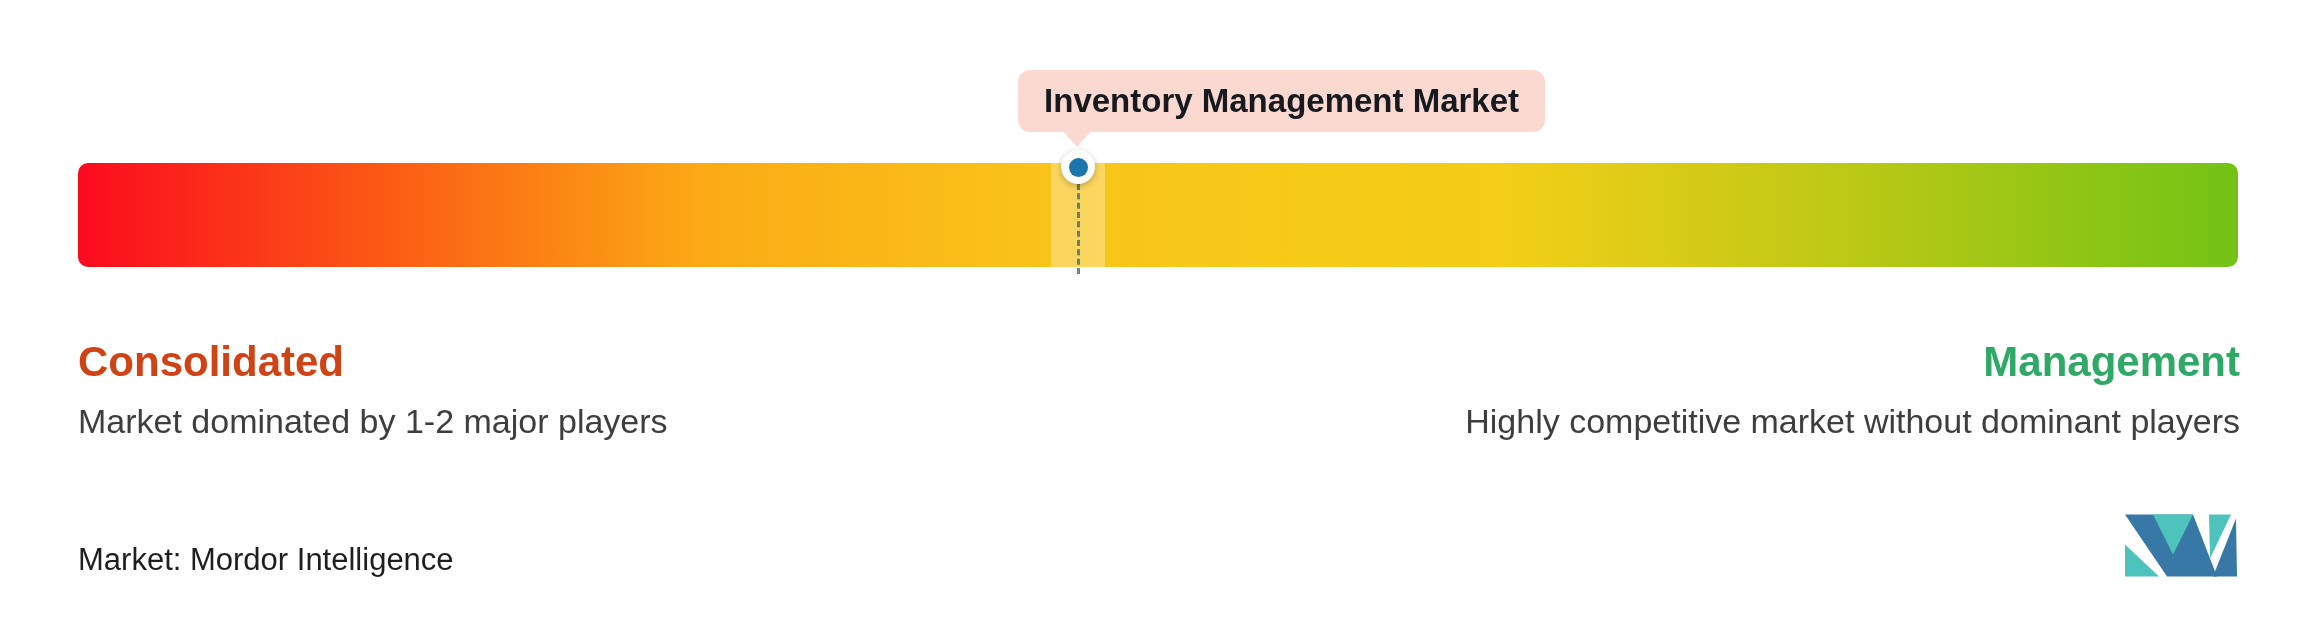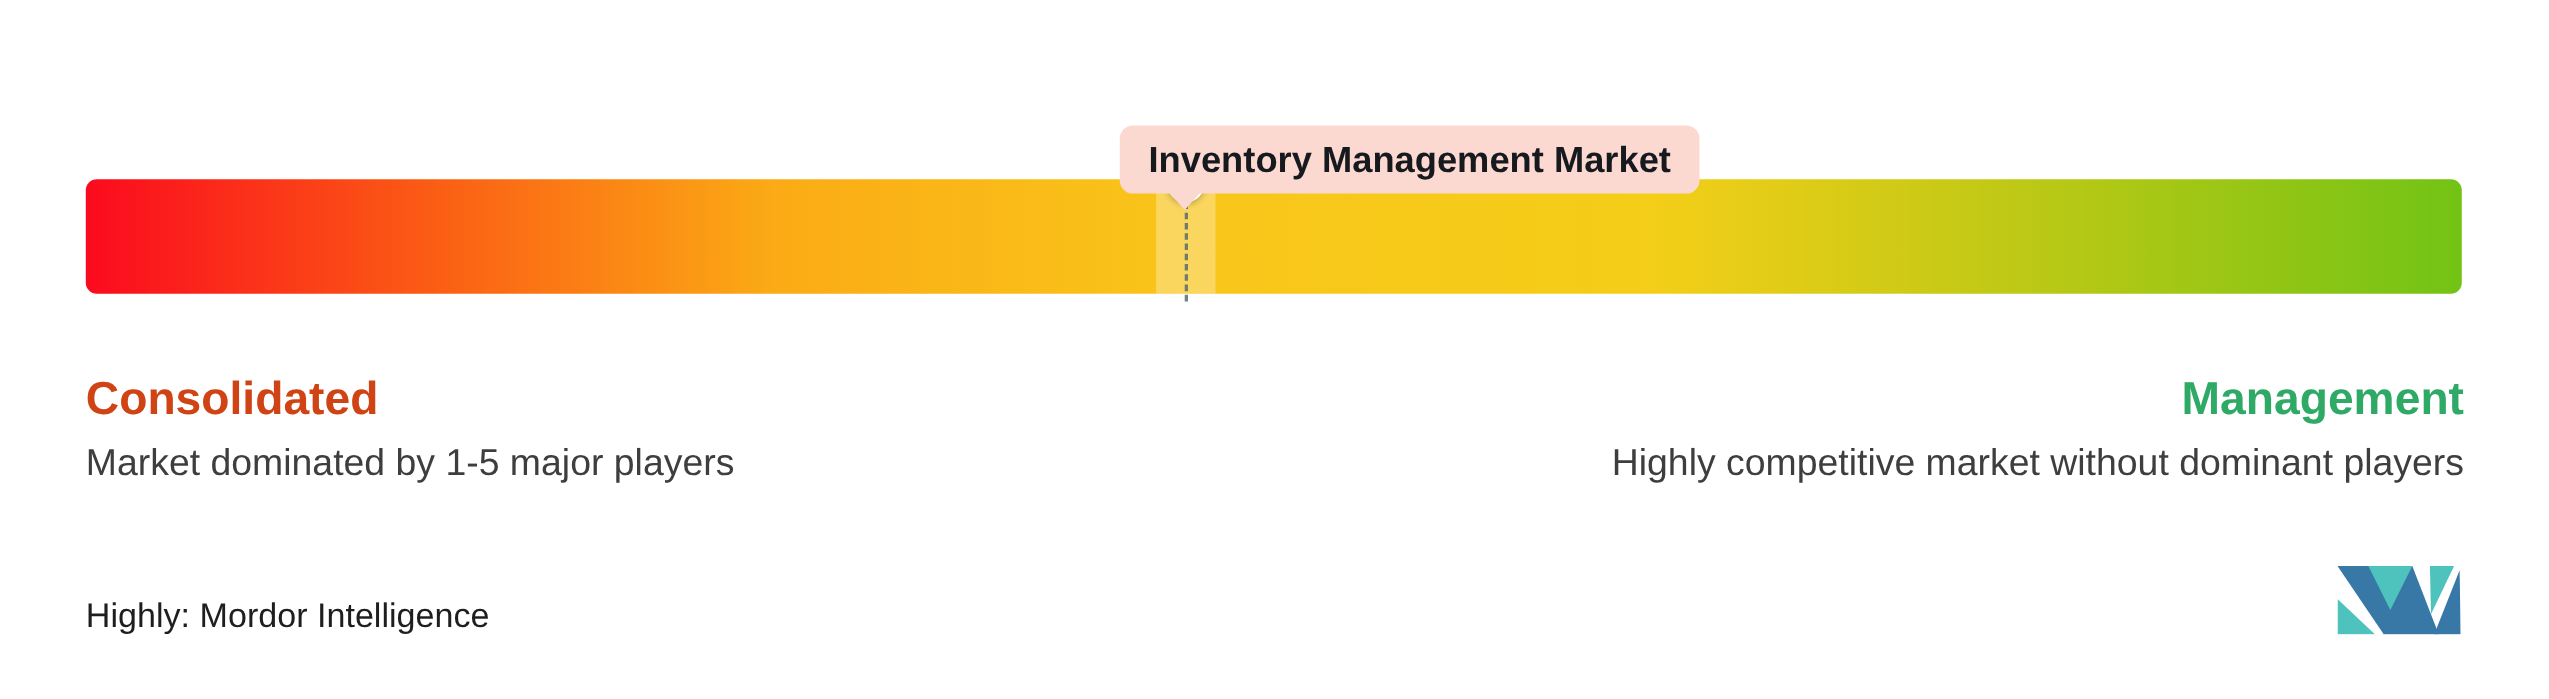--- a/index.html
+++ b/index.html
@@ -126,38 +126,38 @@
     top: 514px;
     width: 112px;
     height: 63px;
   }
 </style>
 </head>
 <body>
 
 <div id="canvas">
 
-  <div class="tooltip" style="left: 1018.08px; background: rgb(251, 217, 209); color: rgb(22, 25, 30); margin-top: 44px;">
+  <div class="tooltip" style="left: 1018.08px; background: rgb(251, 217, 209); color: rgb(22, 25, 30);">
     <span>Inventory Management Market</span>
     <div class="tooltip-tail" style="border-top-color: rgb(251, 217, 209);"></div>
   </div>
 
   <div class="bar" style="background: linear-gradient(90deg, rgb(251, 10, 30) 0%, rgb(251, 95, 20) 15%, rgb(251, 171, 21) 29%, rgb(249, 197, 26) 46%, rgb(244, 206, 24) 66%, rgb(180, 200, 21) 84%, rgb(114, 195, 21) 100%);"></div>
   <div class="highlight-band" style="left: 1051.08px;"></div>
   <div class="dash-line" style="left: 1076.58px; border-left-color: rgb(90, 110, 110);"></div>
   <div class="marker" style="left: 1061.08px;">
     <div class="marker-dot" style="background: rgb(27, 118, 174);"></div>
   </div>
 
   <div class="end-title left" style="color: rgb(207, 67, 20); text-align: right;">Consolidated</div>
   <div class="end-title right" style="color: rgb(47, 169, 102);">Management</div>
-  <div class="end-sub left" style="color: rgb(62, 62, 62);">Market dominated by 1-5 major players</div>
+  <div class="end-sub left" style="color: rgb(62, 62, 62);">Market dominated by 1-2 major players</div>
   <div class="end-sub right" style="color: rgb(62, 62, 62);">Highly competitive market without dominant players</div>
 
-  <div class="source" style="color: rgb(30, 30, 30);">Highly: Mordor Intelligence</div>
+  <div class="source" style="color: rgb(30, 30, 30);">Market: Mordor Intelligence</div>
 
   <svg class="logo" viewBox="0 0 112 62" xmlns="http://www.w3.org/2000/svg">
     <polygon class="logo-dark" points="0,0 68,0 92,62 42,62" fill="#3878a6"></polygon>
     <polygon class="logo-teal" points="0,30 0,62 34,62" fill="#4ec3bd"></polygon>
     <polygon class="logo-teal" points="28,0 68,0 48,40" fill="#4ec3bd"></polygon>
     <polygon class="logo-teal" points="84,0 106,0 85,44" fill="#4ec3bd"></polygon>
     <polygon class="logo-dark" points="111,4 112,62 88,62" fill="#3878a6"></polygon>
   </svg>
 
 </div>

